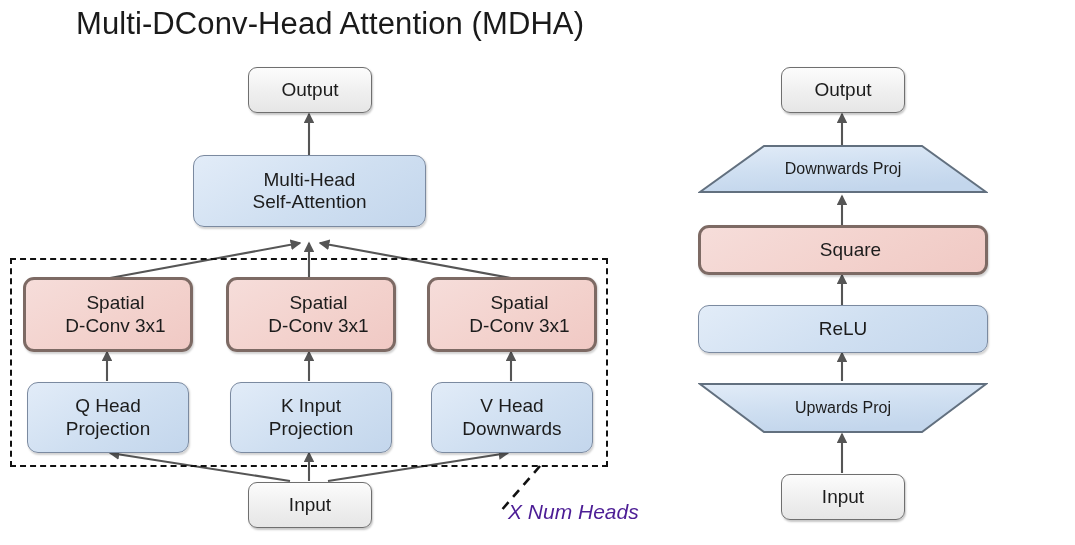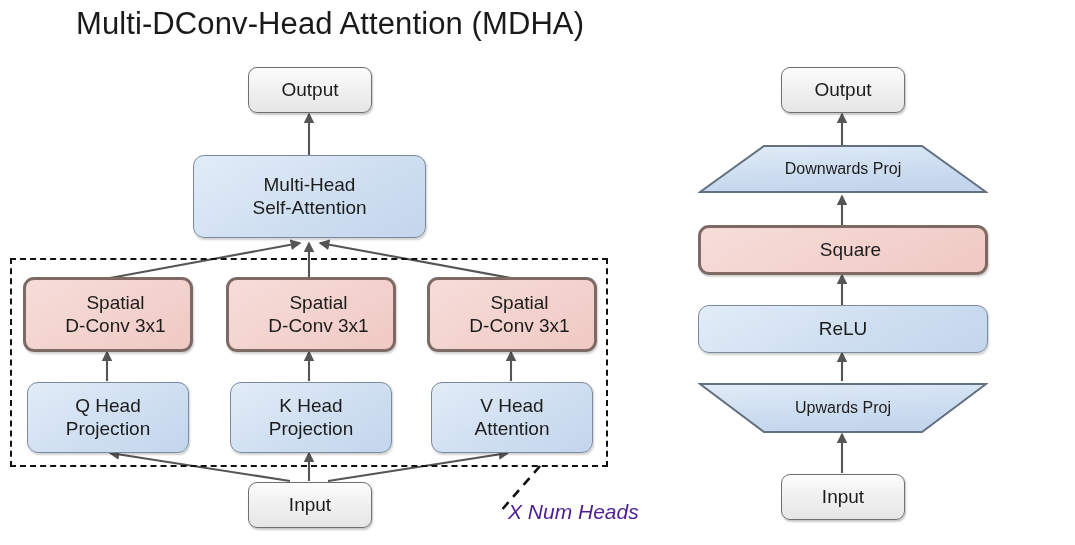--- a/index.html
+++ b/index.html
@@ -150,21 +150,21 @@
   </svg>
 
   <div class="dash-group" style="left:10px; top:258px; width:598px; height:209px;"></div>
 
   <div class="note" style="left:508px; top:500px;">X Num Heads</div>
 
   <div class="node n-grey" style="left:248px; top:67px; width:124px; height:46px;">
     <span class="lbl">Output</span>
   </div>
 
-  <div class="node n-blue" style="left:193px; top:155px; width:233px; height:83px;">
+  <div class="node n-blue" style="left:193px; top:155px; width:233px; height:72px;">
     <span class="lbl">Multi-Head
 Self-Attention</span>
   </div>
 
   <div class="node n-pink" style="left:23px; top:277px; width:170px; height:75px;">
     <span class="lbl">Spatial
 D-Conv 3x1</span>
   </div>
   <div class="node n-pink" style="left:226px; top:277px; width:170px; height:75px;">
     <span class="lbl">Spatial
@@ -173,26 +173,26 @@
   <div class="node n-pink" style="left:427px; top:277px; width:170px; height:75px;">
     <span class="lbl">Spatial
 D-Conv 3x1</span>
   </div>
 
   <div class="node n-blue" style="left:27px; top:382px; width:162px; height:71px;">
     <span class="lbl">Q Head
 Projection</span>
   </div>
   <div class="node n-blue" style="left:230px; top:382px; width:162px; height:71px;">
-    <span class="lbl">K Head
+    <span class="lbl">K Input
 Projection</span>
   </div>
   <div class="node n-blue" style="left:431px; top:382px; width:162px; height:71px;">
     <span class="lbl">V Head
-Attention</span>
+Downwards</span>
   </div>
 
   <div class="node n-grey" style="left:248px; top:482px; width:124px; height:46px;">
     <span class="lbl">Input</span>
   </div>
 
   <div class="node n-grey" style="left:781px; top:67px; width:124px; height:46px;">
     <span class="lbl">Output</span>
   </div>
 

